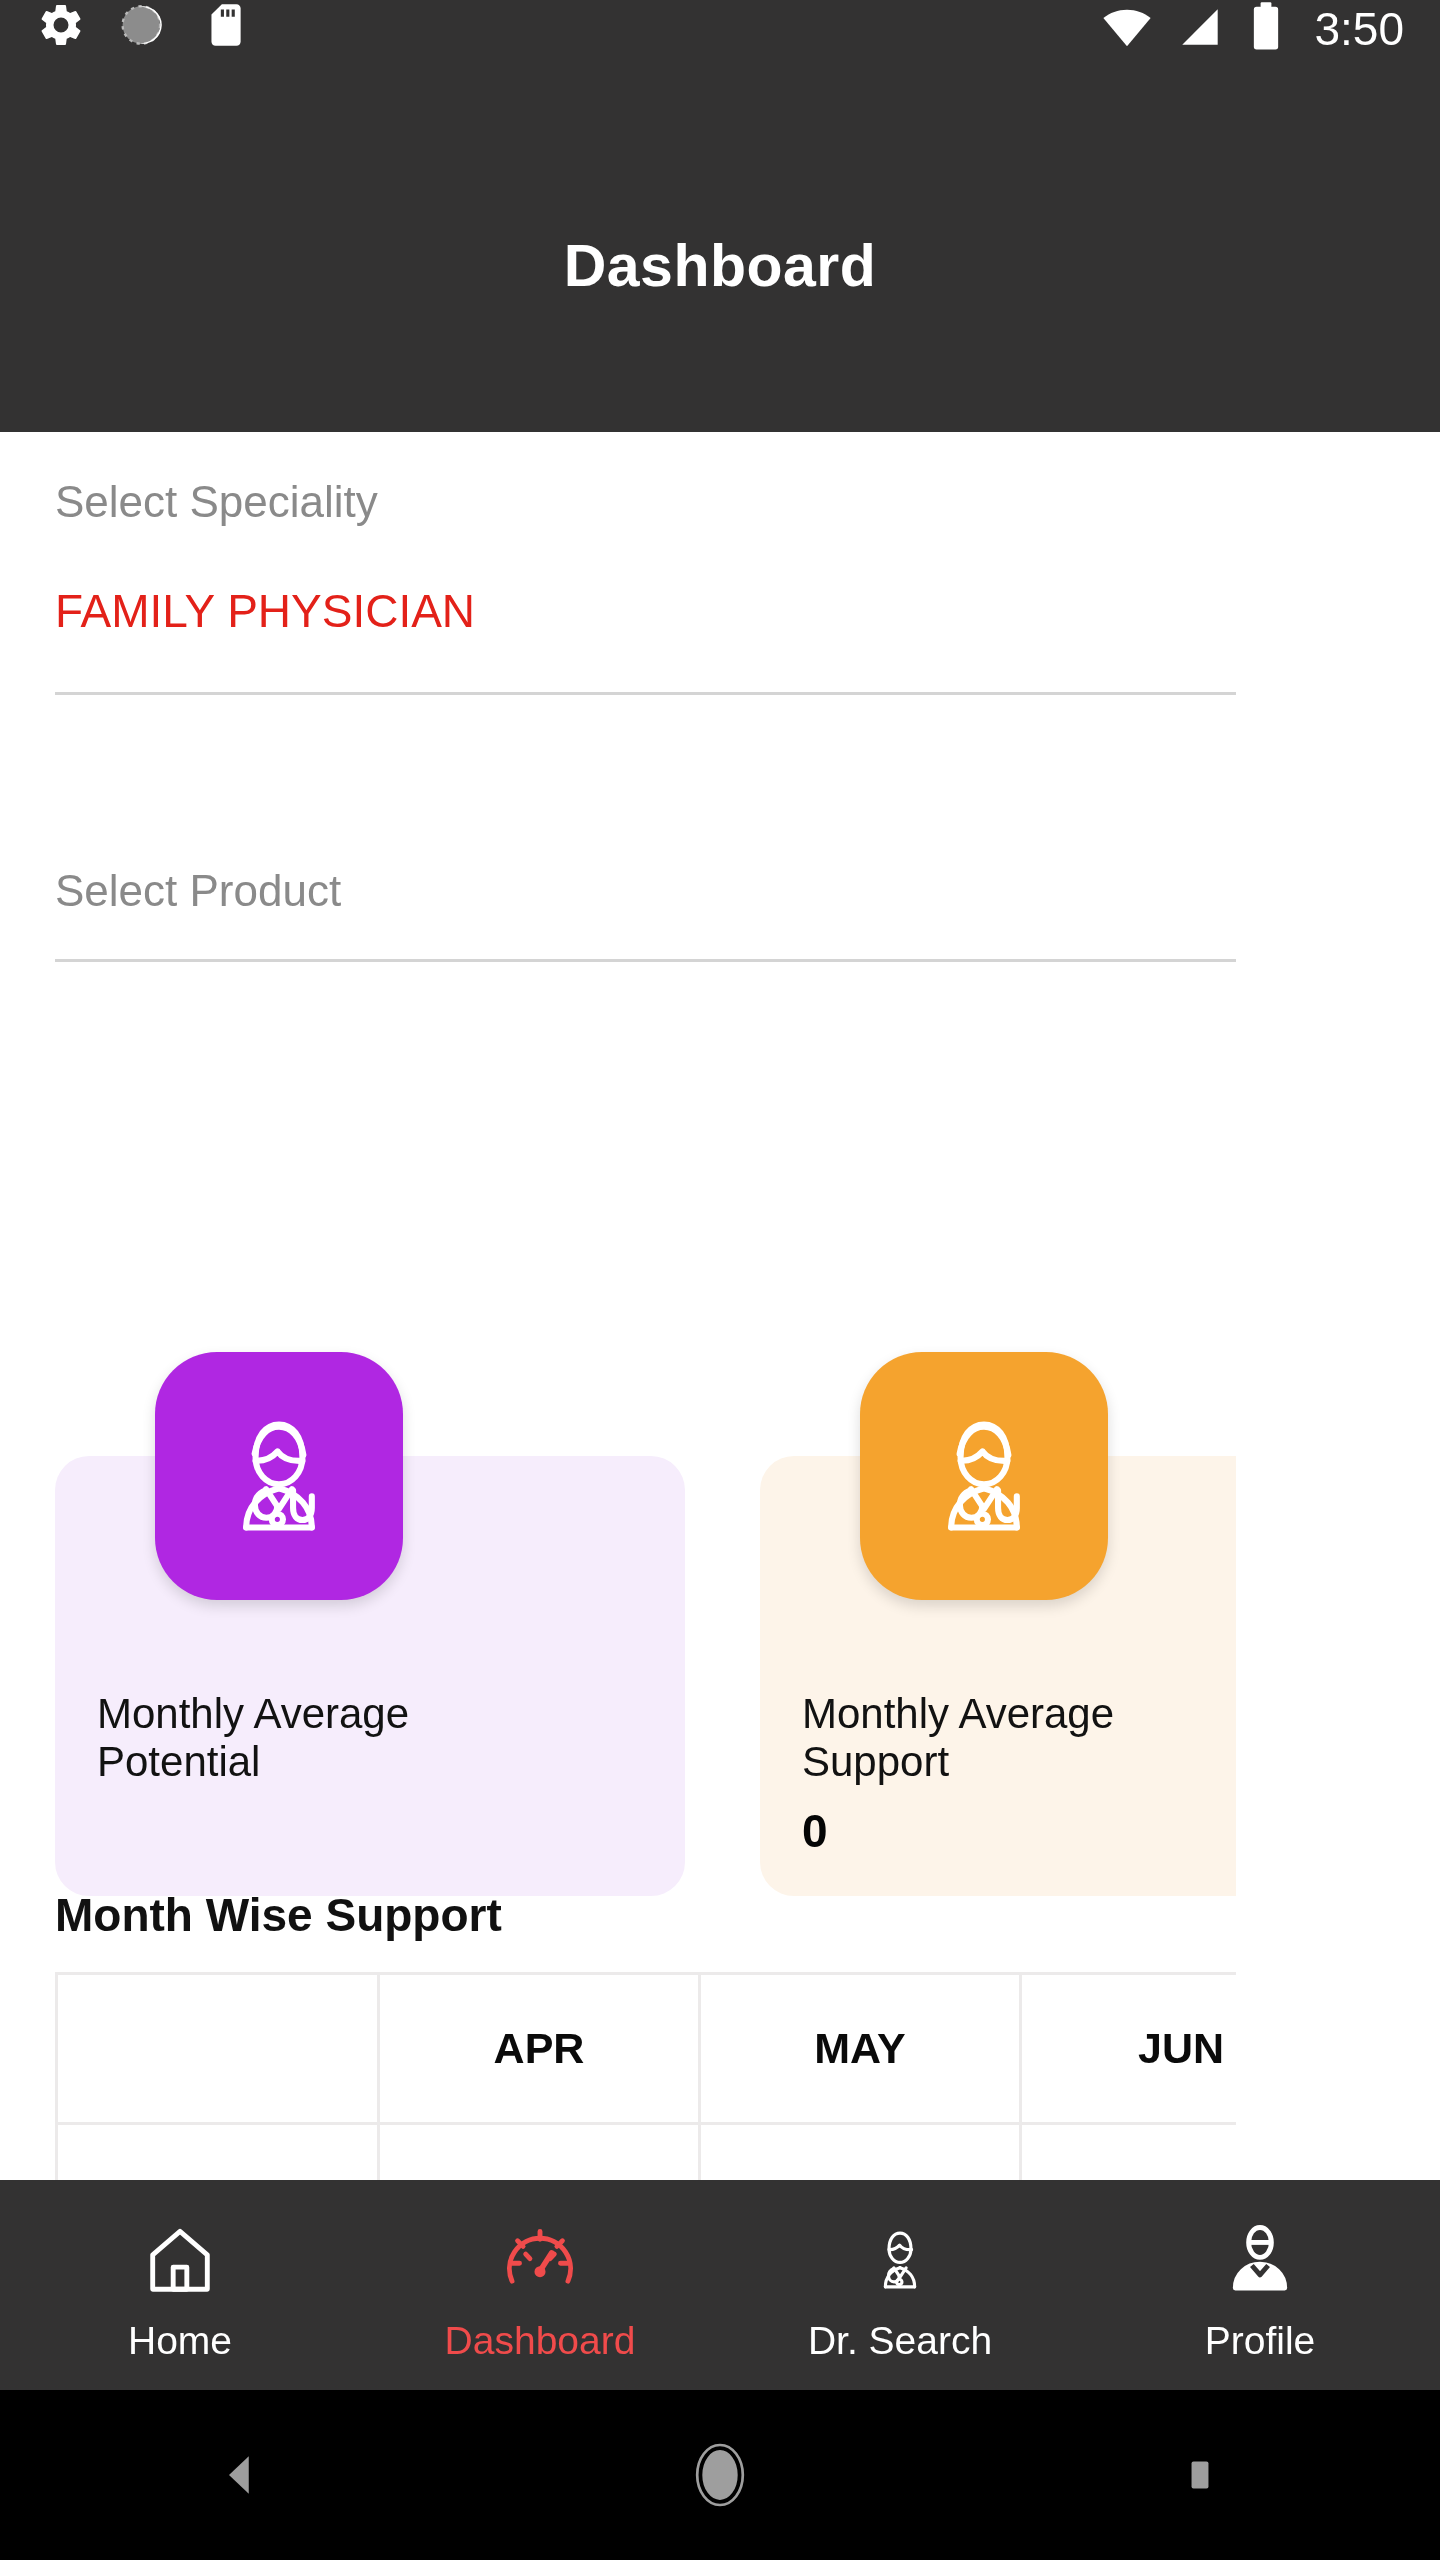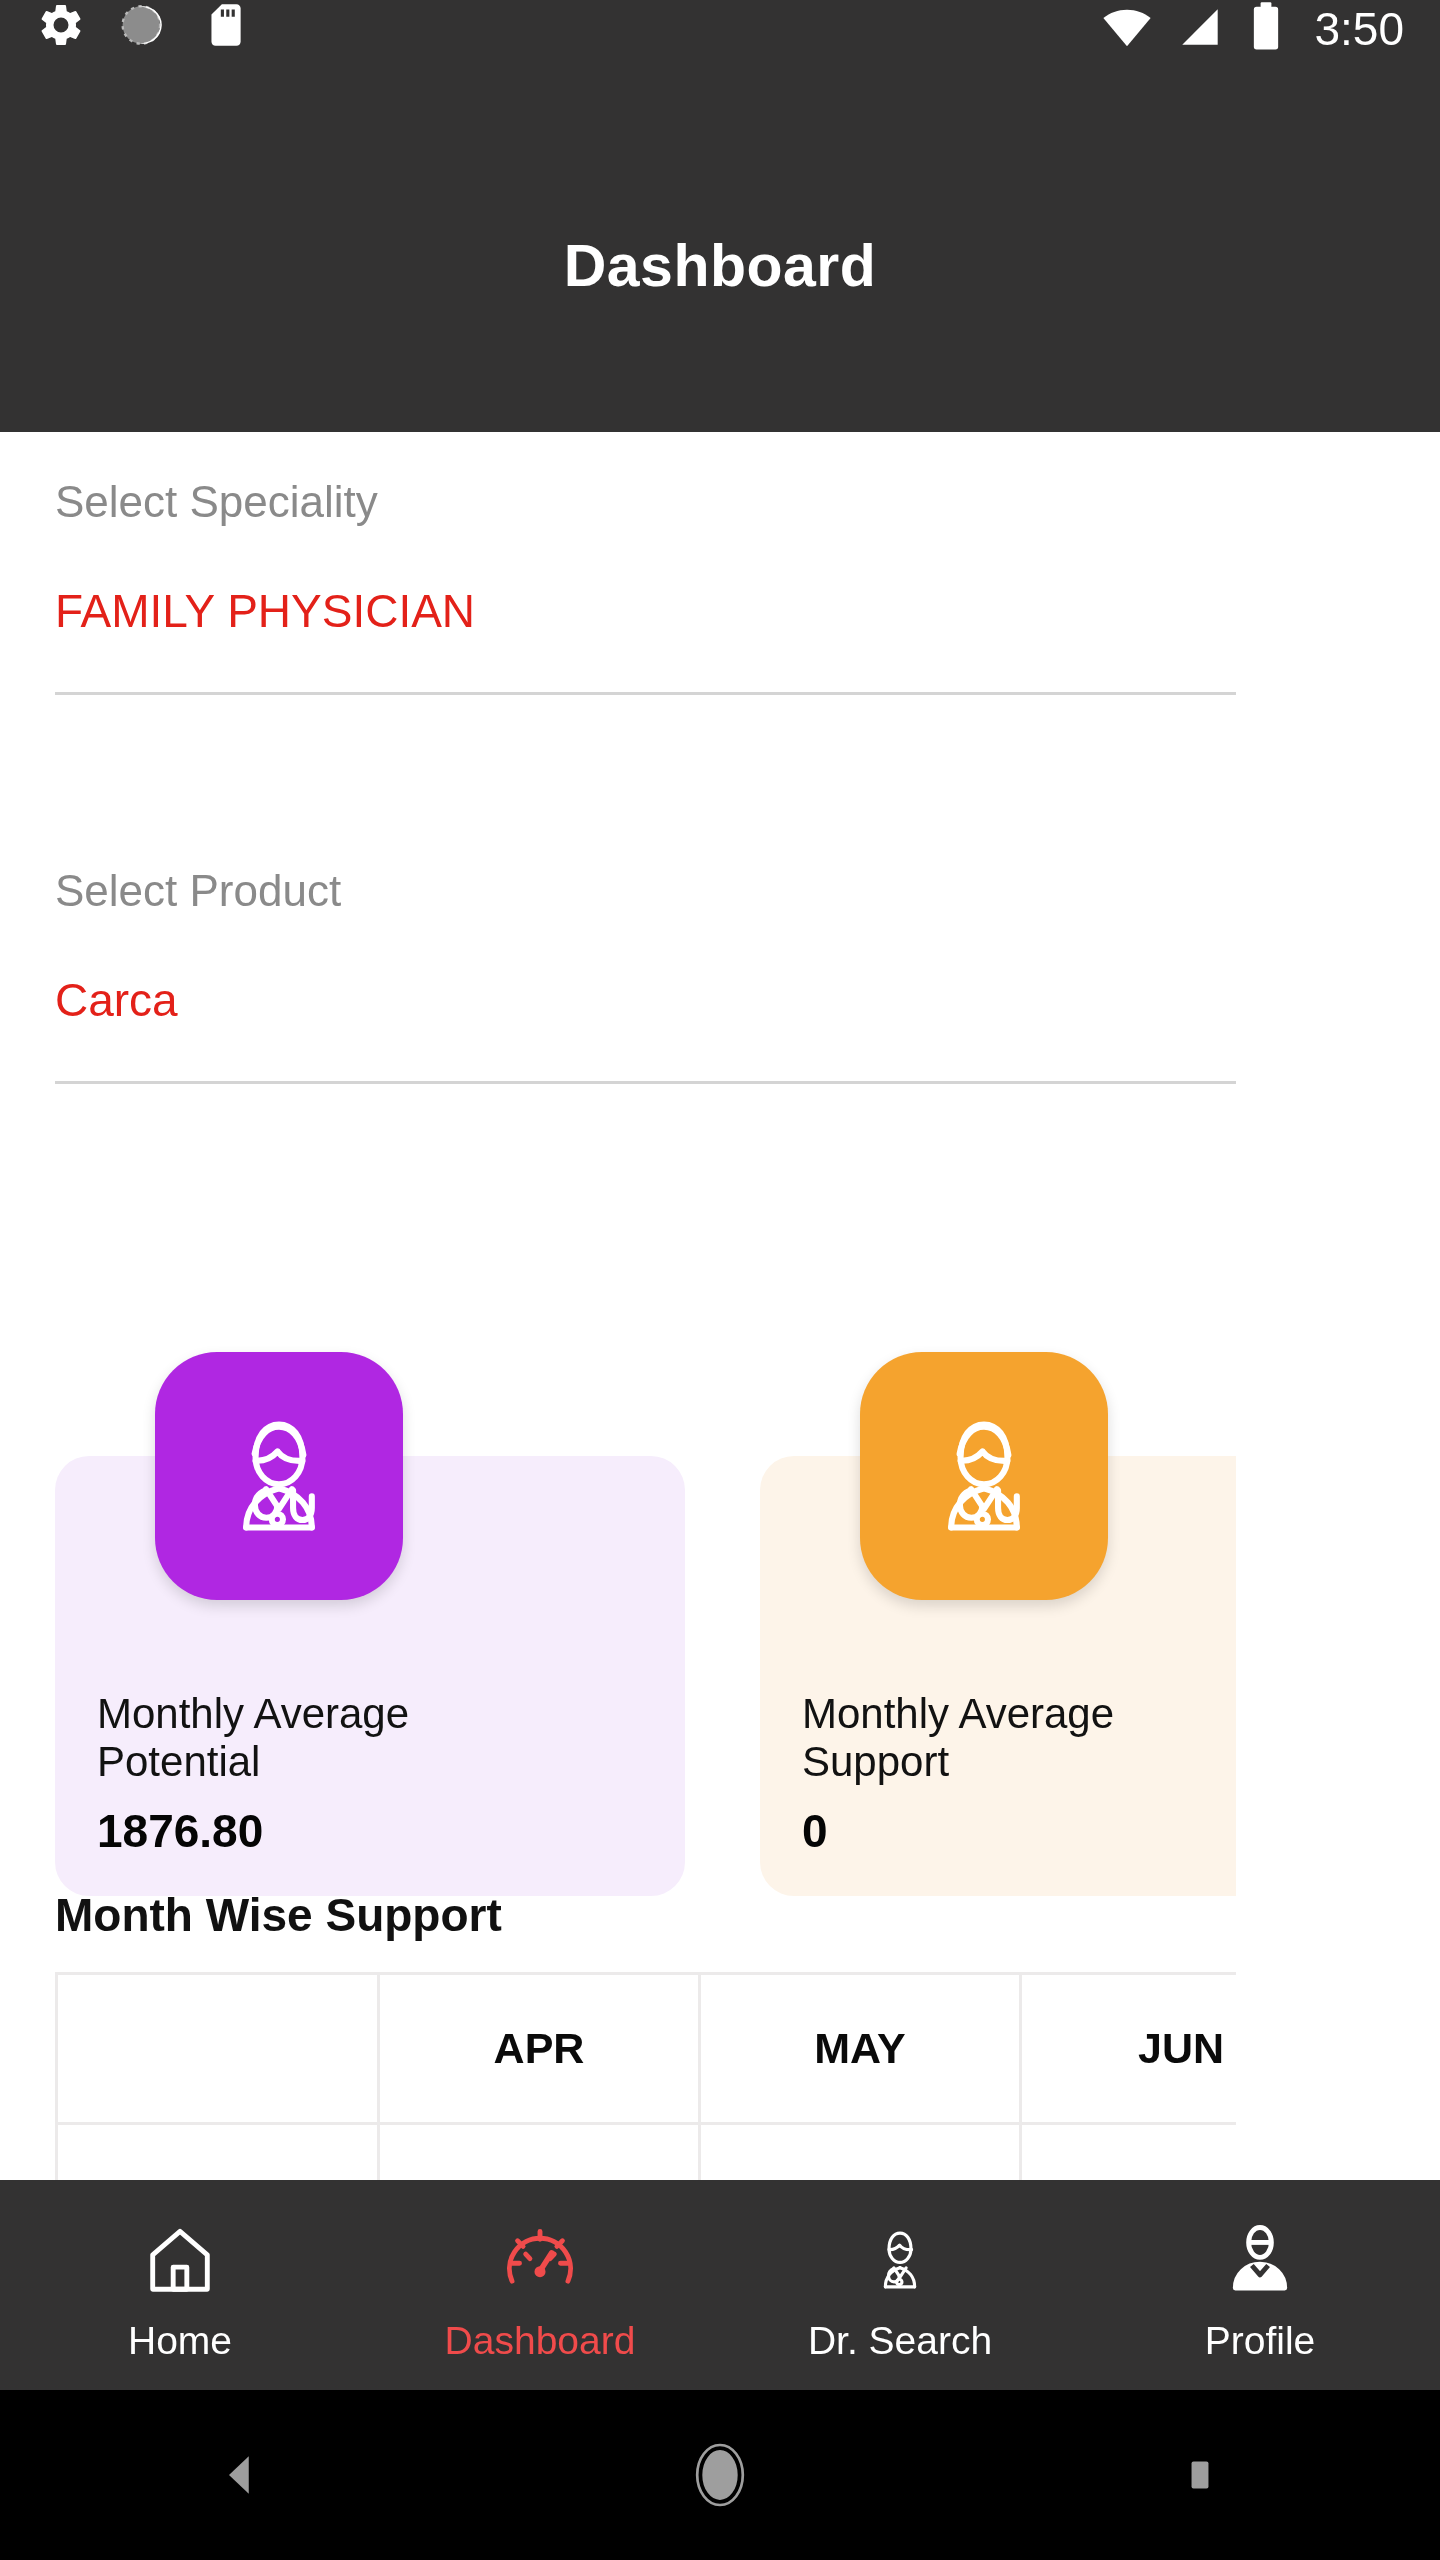--- a/index.html
+++ b/index.html
@@ -213,39 +213,29 @@
           <circle cx="12" cy="12" r="9.6"></circle>
           <polyline points="8.1,10.3 12,14.2 15.9,10.3"></polyline>
         </svg>
       </span>
     </div>
     <div class="field-underline"></div>
   </div>
 
   <div class="field" style="top:437px;">
     <div class="field-label">Select Product</div>
-    <div class="field-row">
-      <span class="field-value">Carca</span>
-      <span class="chevron-btn">
-        <svg width="70" height="70" viewBox="0 0 24 24" fill="none" stroke="#e32119" stroke-width="1.9" stroke-linecap="round" stroke-linejoin="round">
-          <circle cx="12" cy="12" r="9.6"></circle>
-          <polyline points="8.1,10.3 12,14.2 15.9,10.3"></polyline>
-        </svg>
-      </span>
-    </div>
     <div class="field-underline"></div>
   </div>
 
   <div id="cards">
 
     <div class="stat-card purple">
       <div class="stat-body" style="top:190px; padding:0 42px;">
         <div class="stat-title">Monthly Average
 Potential</div>
-        <div class="stat-value">1876.80</div>
       </div>
     </div>
 
     <div class="stat-card orange">
       <div class="stat-body" style="top:190px; padding:0 42px;">
         <div class="stat-title">Monthly Average
 Support</div>
         <div class="stat-value">0</div>
       </div>
     </div>

